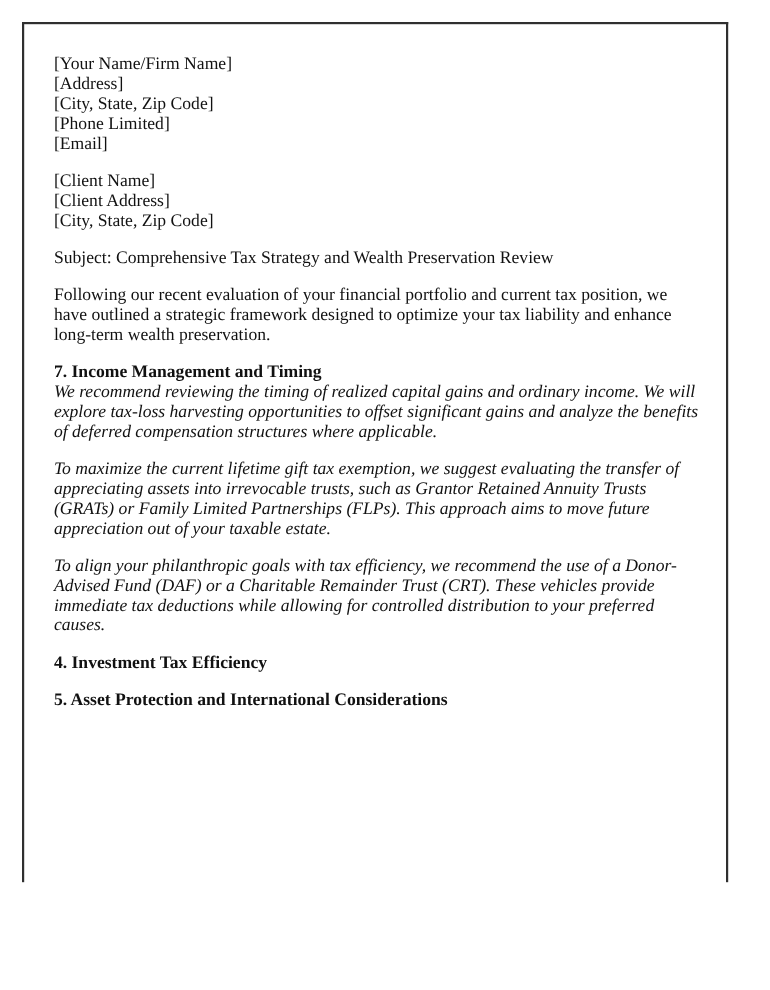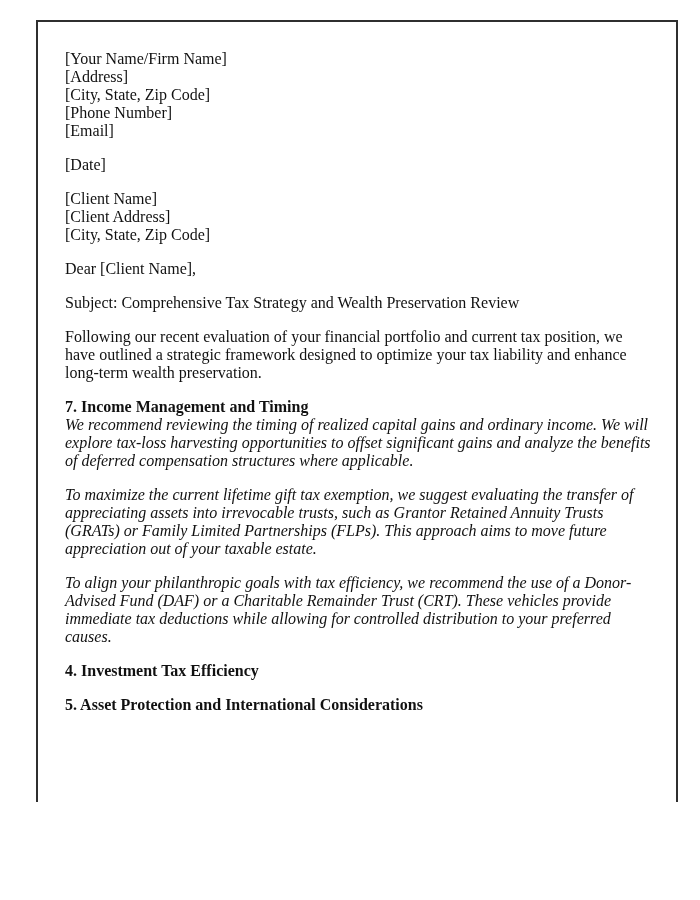--- a/index.html
+++ b/index.html
@@ -12,21 +12,21 @@
   }
   .page {
     position: relative;
     width: 700px;
     height: 900px;
     background: #ffffff;
     overflow: hidden;
   }
   .letter-frame {
     position: absolute;
-    left: 36px;
+    left: 20px;
     top: 20px;
     width: 642px;
     height: 782px;            
     box-sizing: border-box;
     border: 2px solid #2f2f2f;
     border-bottom: none;      
     background: #ffffff;
     padding: 28px 21px 0 27px;
     overflow: hidden;
     font-size: 16px;
@@ -44,33 +44,31 @@
 </head>
 <body>
 
 <div class="page">
   <div class="letter-frame">
 
     <div class="block">
       <div class="line">[Your Name/Firm Name]</div>
       <div class="line">[Address]</div>
       <div class="line">[City, State, Zip Code]</div>
-      <div class="line">[Phone Number]</div>
+      <div class="line">[Phone Limited]</div>
       <div class="line">[Email]</div>
     </div>
 
-    <div class="para">[Date]</div>
 
     <div class="block">
       <div class="line">[Client Name]</div>
       <div class="line">[Client Address]</div>
       <div class="line">[City, State, Zip Code]</div>
     </div>
 
-    <div class="para">Dear [Client Name],</div>
 
     <div class="para">Subject: Comprehensive Tax Strategy and Wealth Preservation Review</div>
 
     <div class="para">Following our recent evaluation of your financial portfolio and current tax position, we have outlined a strategic framework designed to optimize your tax liability and enhance long-term wealth preservation.</div>
 
     <div class="section">
       <div class="section-heading">7. Income Management and Timing</div>
       <div class="section-body">We recommend reviewing the timing of realized capital gains and ordinary income. We will explore tax-loss harvesting opportunities to offset significant gains and analyze the benefits of deferred compensation structures where applicable.</div>
     </div>
 

